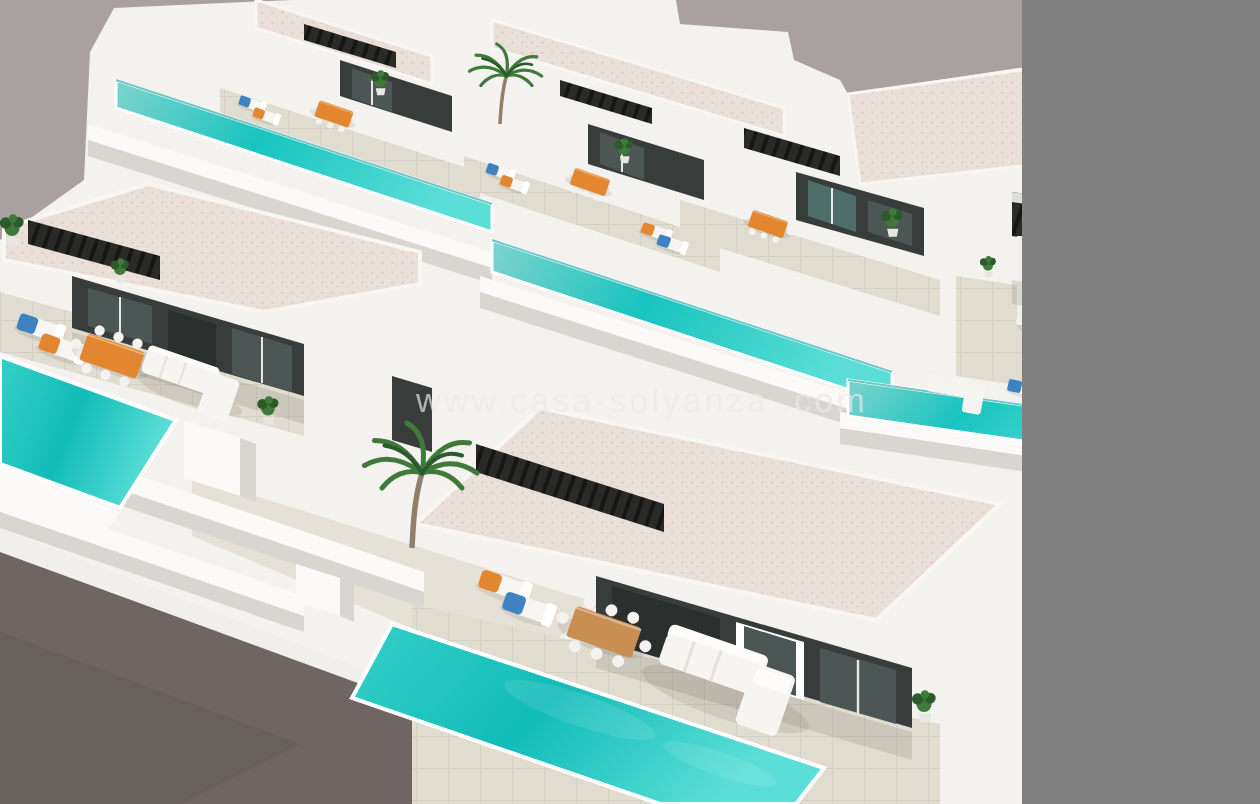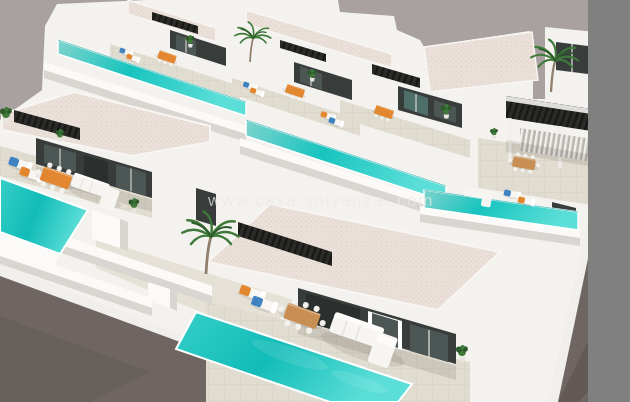--- a/index.html
+++ b/index.html
@@ -1,16 +1,16 @@
 <!DOCTYPE html>
 <html style="--sky: #a8a1a0; --estate: #f4f2ef; --wall-shade: #d9d6d1; --wall-shade-dark: #c6c2bc; --roof: #eadfd9; --terrace: #e1dcd0; --path: #e6e1d6; --pool-light: #7fd3cd; --pool-mid: #18c4bf; --pool-bright: #5bded7; --pool-edge: #0ca39f; --road: #6f6663; --curb: #f1efec; --facade: #383d3c; --glass: #4c5654; --glass-teal: #4e6e69; --frame: #e9e7e3; --pergola: #262624; --wood: #c98e52; --orange: #e2862f; --blue: #3e82c2; --sofa: #f7f5f2; --plant: #3f7a3a; --plant-dark: #2d5a2b; --trunk: #8f7f6b; --watermark: #ece9e7; --shadow: rgba(60,50,42,0.12);"><head>
 <meta charset="utf-8">
 <style>
   html,body{margin:0;padding:0;background:#808080;}
-  .scene{position:relative;width:588px;height:402px;overflow:hidden;
+  .scene{position:relative;width:511px;height:402px;overflow:hidden;
          font-family:"Liberation Sans",sans-serif;background:var(--sky,#a8a1a0);}
   .scene svg{position:absolute;left:0;top:0;display:block;}
   .watermark{position:absolute;left:321px;top:201px;transform:translate(-50%,-50%);
              font-size:17px;font-weight:400;letter-spacing:1.6px;white-space:nowrap;
              color:var(--watermark,#ece9e7);opacity:.68;user-select:none;}
 </style>
 </head>
 <body>
 
 <div class="scene">

